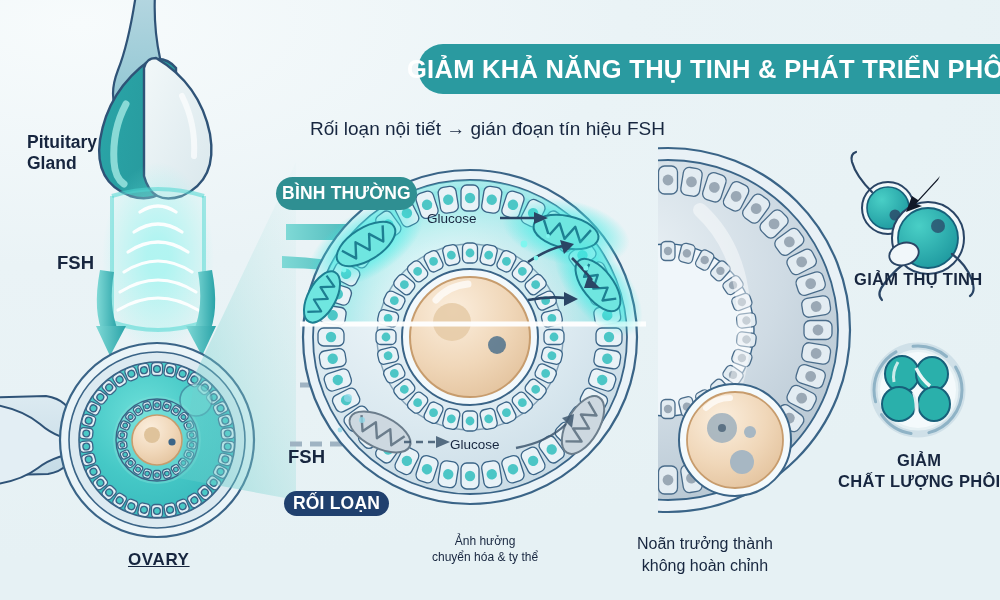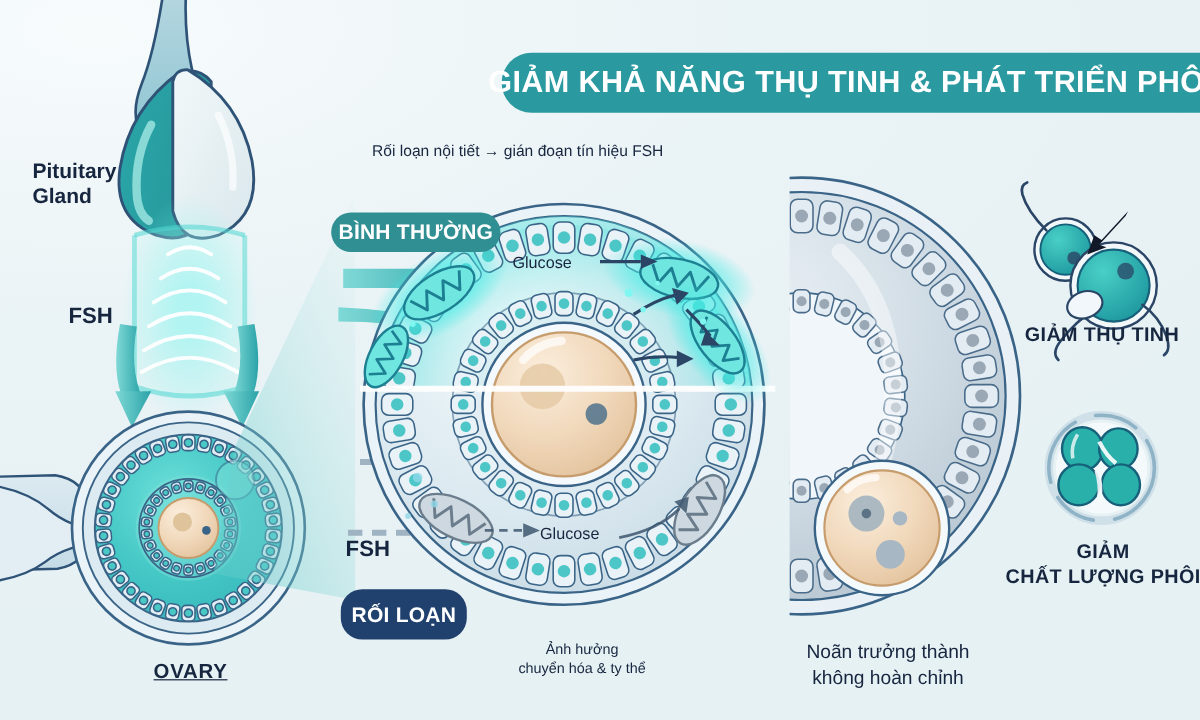--- a/index.html
+++ b/index.html
@@ -24,32 +24,32 @@
   }
   #banner-text{
     color:#ffffff;font-size:25.5px;font-weight:bold;letter-spacing:.3px;
     white-space:nowrap;
   }
 
   
   .pill{position:absolute;display:flex;align-items:center;justify-content:center;
     border-radius:18px;color:#fff;font-weight:bold;white-space:nowrap;}
   #pill-normal{left:276px;top:163px;width:141px;height:33px;font-size:17.5px;letter-spacing:.2px;}
-  #pill-disorder{left:284px;top:491px;width:105px;height:42px;font-size:17.5px;letter-spacing:.2px;}
+  #pill-disorder{left:284px;top:491px;width:105px;height:25px;font-size:17.5px;letter-spacing:.2px;}
 
   
   #lbl-pituitary{left:27px;top:107px;font-size:17.5px;font-weight:bold;text-align:left;margin-top:25px;}
   #lbl-fsh-left{left:57px;top:252px;font-size:18.5px;font-weight:bold;}
   #lbl-ovary{left:128px;top:550px;font-size:17px;font-weight:bold;letter-spacing:.6px;}
-  #lbl-hormone{left:310px;top:118px;font-size:13px;color:#1d2d47;}
+  #lbl-hormone{left:310px;top:118px;font-size:19px;color:#1d2d47;}
   #lbl-fsh-mid{left:288px;top:446px;font-size:18.5px;font-weight:bold;}
   #lbl-glucose-top{left:427px;top:211px;font-size:13.5px;color:#233450;}
   #lbl-glucose-bot{left:450px;top:437px;font-size:13.5px;color:#233450;}
   #lbl-metabolism{left:432px;top:533px;font-size:12px;text-align:center;line-height:1.35;}
-  #lbl-oocyte-imm{left:672px;top:533px;font-size:16px;text-align:center;line-height:1.35;}
+  #lbl-oocyte-imm{left:637px;top:533px;font-size:16px;text-align:center;line-height:1.35;}
   #lbl-fertil{left:854px;top:270px;font-size:16.5px;font-weight:bold;letter-spacing:.3px;}
   #lbl-embryo{left:838px;top:450px;font-size:16.5px;font-weight:bold;text-align:center;line-height:1.3;letter-spacing:.3px;}
 </style>
 </head>
 <body>
 
 <div id="stage">
 
   <svg id="art" viewBox="0 0 1000 600">
     <defs>

